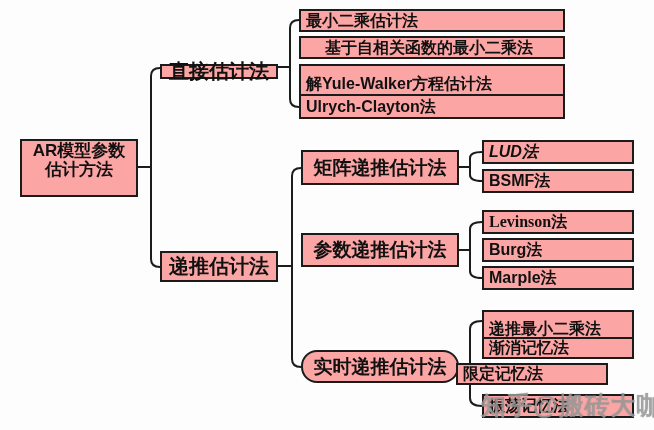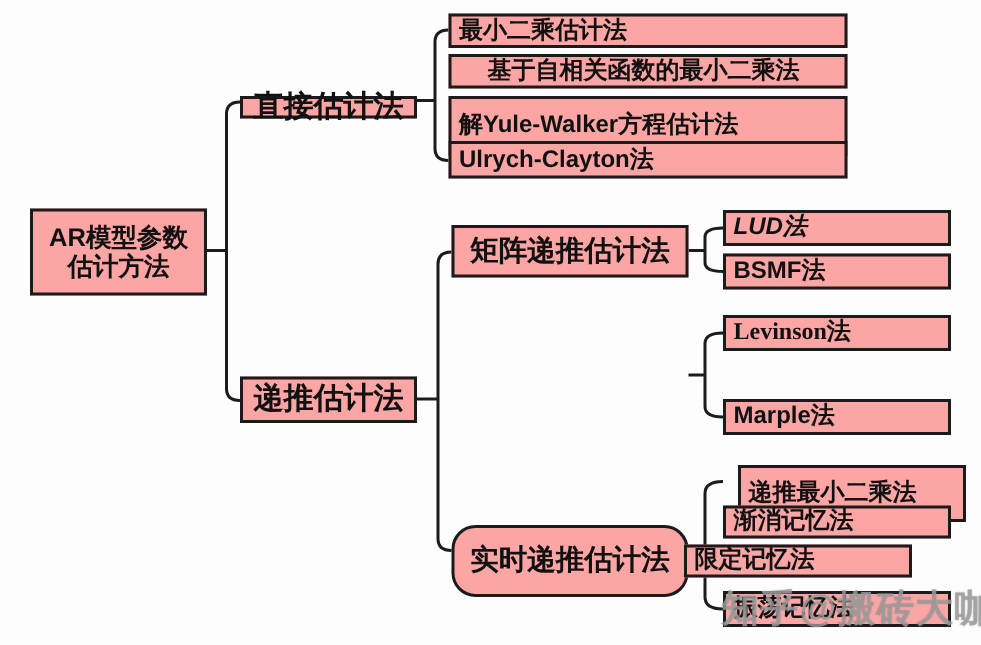--- a/index.html
+++ b/index.html
@@ -13,21 +13,21 @@
   svg.connectors path{fill:none;stroke:#1c1c1c;stroke-width:2;}
   .node{
     position:absolute;box-sizing:border-box;
     background:#fca5a5;border:2px solid #1b1b1b;
     display:flex;align-items:center;
     color:#111111;font-weight:bold;line-height:1.12;
     white-space:nowrap;
   }
   .center{justify-content:center;text-align:center;}
   .leaf{padding-left:5px;font-size:16px;}
-  .root-node{font-size:17px;flex-direction:column;justify-content:center;}
+  .root-node{font-size:17px;flex-direction:column;justify-content:flex-start;}
   .lvl2{font-size:20px;}
   .mid{font-size:19px;}
   .watermark{
     position:absolute;left:481px;top:389px;
     font-size:25px;font-weight:bold;letter-spacing:1px;
     color:rgba(158,158,158,0.72);
     text-shadow:0 0 1px rgba(120,120,120,0.6);
     white-space:nowrap;z-index:5;
   }
 </style>
@@ -64,28 +64,30 @@
 
   <div class="node center lvl2" style="left:160px;top:52px;width:118px;height:15px;margin-top:12px;">直接估计法</div>
   <div class="node center lvl2" style="left:160px;top:251px;width:118px;height:31px;">递推估计法</div>
 
   <div class="node leaf" style="left:299px;top:9px;width:266px;height:23px;">最小二乘估计法</div>
   <div class="node leaf" style="left:299px;top:36px;width:266px;height:23px;padding-left:24px;">基于自相关函数的最小二乘法</div>
   <div class="node leaf" style="left:299px;top:64px;width:266px;height:40px;">解Yule-Walker方程估计法</div>
   <div class="node leaf" style="left:299px;top:94px;width:266px;height:25px;">Ulrych-Clayton法</div>
 
   <div class="node center mid" style="left:301px;top:150px;width:158px;height:35px;">矩阵递推估计法</div>
-  <div class="node center mid" style="left:301px;top:350px;width:158px;height:48px;border-radius:16px;">实时递推估计法</div>
+  <div class="node center mid" style="left:301px;top:233px;width:158px;height:34px;">参数递推估计法</div>
+  <div class="node center mid" style="left:301px;top:350px;width:158px;height:33px;border-radius:16px;">实时递推估计法</div>
 
   <div class="node leaf" style="left:482px;top:140px;width:152px;height:24px;font-style:italic;">LUD法</div>
   <div class="node leaf" style="left:482px;top:169px;width:152px;height:24px;">BSMF法</div>
 
   <div class="node leaf" style="left:482px;top:210px;width:152px;height:24px;font-family:Liberation Serif, serif;">Levinson法</div>
+  <div class="node leaf" style="left:482px;top:238px;width:152px;height:24px;">Burg法</div>
   <div class="node leaf" style="left:482px;top:266px;width:152px;height:24px;">Marple法</div>
 
-  <div class="node leaf" style="left:492px;top:310px;width:152px;height:38px;">递推最小二乘法</div>
+  <div class="node leaf" style="left:482px;top:310px;width:152px;height:38px;">递推最小二乘法</div>
   <div class="node leaf" style="left:482px;top:337px;width:152px;height:22px;">渐消记忆法</div>
   <div class="node leaf" style="left:456px;top:363px;width:152px;height:22px;">限定记忆法</div>
   <div class="node leaf" style="left:482px;top:394px;width:152px;height:24px;">振荡记忆法</div>
 
   <div class="watermark">知乎@搬砖大咖</div>
 
 </div>
 
 </body></html>

